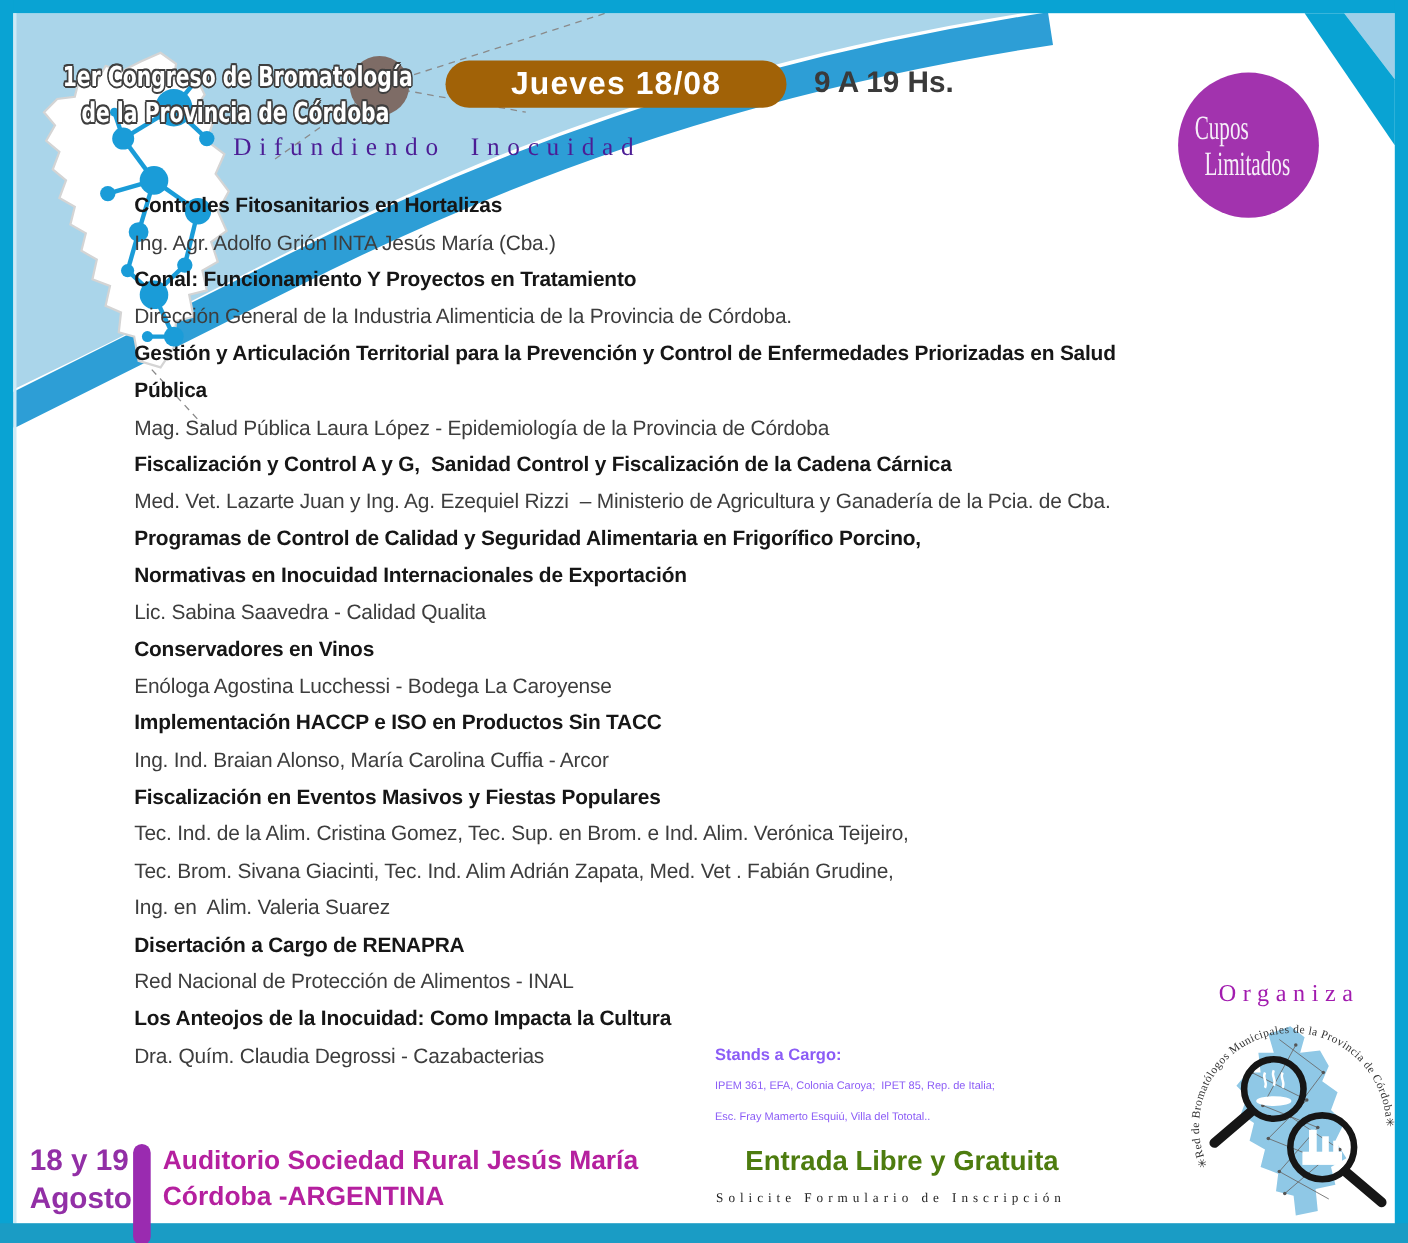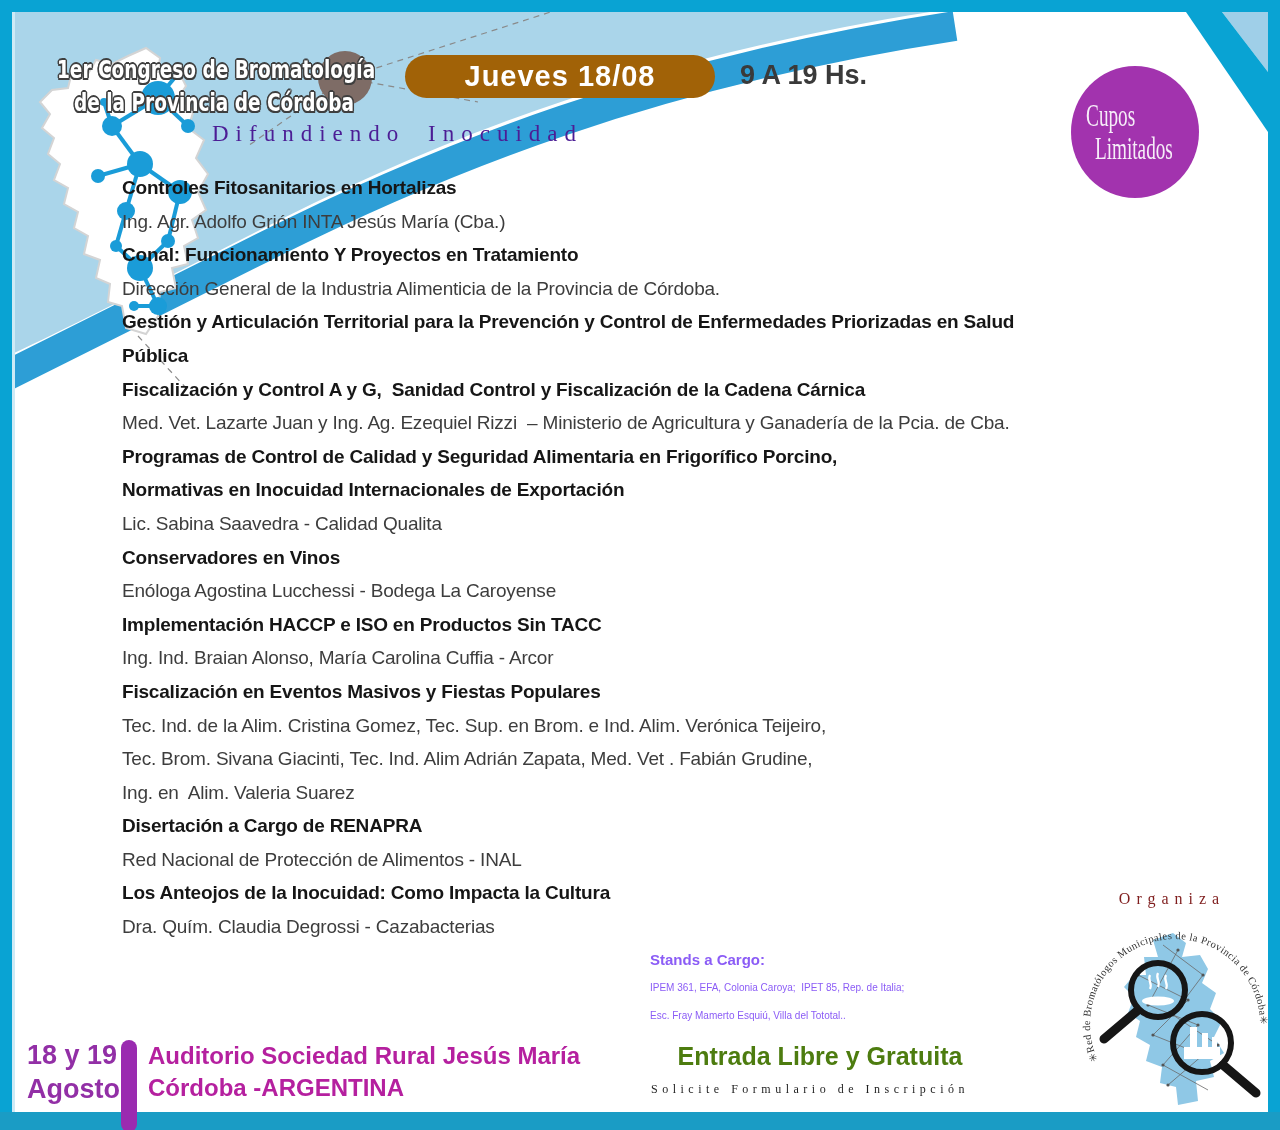--- a/index.html
+++ b/index.html
@@ -42,21 +42,21 @@
       font-size:27px;line-height:34px;white-space:nowrap;}
   .purple-bar{position:absolute;left:121px;top:1040px;width:16px;height:92px;border-radius:9px;background:#9a2bb0;z-index:46;}
   .venue-block{position:absolute;left:148px;top:1040px;z-index:46;color:#b5209f;font-weight:700;
       font-size:24px;line-height:32px;white-space:nowrap;}
   .entry-line{position:absolute;left:600px;top:1042px;width:440px;text-align:center;z-index:46;
       color:#4d7c0f;font-weight:700;font-size:25px;white-space:nowrap;}
   .form-line{position:absolute;left:540px;top:1082px;width:540px;text-align:center;z-index:46;
       font-family:"Liberation Serif",serif;font-size:12px;letter-spacing:4.5px;color:#1f1f1f;white-space:nowrap;}
   
   .organiza-heading{position:absolute;left:1082px;top:890px;width:180px;text-align:center;z-index:5;
-      font-family:"Liberation Serif",serif;font-size:16px;letter-spacing:6px;color:#7f1d1d;white-space:nowrap;}
+      font-family:"Liberation Serif",serif;font-size:22px;letter-spacing:6px;color:#a21caf;white-space:nowrap;}
   .org-seal{position:absolute;left:1078px;top:905px;z-index:5;}
 </style>
 </head>
 <body>
 
 <div class="poster">
 
   <svg class="deco" style="left:0;top:0" width="1000" height="430" viewBox="0 0 1000 430">
     <path d="M12,12 H930 C640,58 432,142 256,232 C162,280 72,326 12,354 Z" fill="#aad5ea"></path>
     <path d="M955,26 C655,72 440,158 262,248 C166,296 74,342 6,376" fill="none" stroke="#2d9ed6" stroke-width="30"></path>
@@ -123,20 +123,21 @@
     <span>Limitados</span>
   </div>
 
   <div class="schedule">
       <div class="sched-line bold">Controles Fitosanitarios en Hortalizas</div>
       <div class="sched-line reg">Ing. Agr. Adolfo Grión INTA Jesús María (Cba.)</div>
       <div class="sched-line bold">Conal: Funcionamiento Y Proyectos en Tratamiento</div>
       <div class="sched-line reg">Dirección General de la Industria Alimenticia de la Provincia de Córdoba.</div>
       <div class="sched-line bold">Gestión y Articulación Territorial para la Prevención y Control de Enfermedades Priorizadas en Salud</div>
       <div class="sched-line bold">Pública</div>
+      <div class="sched-line reg">Mag. Salud Pública Laura López - Epidemiología de la Provincia de Córdoba</div>
       <div class="sched-line bold">Fiscalización y Control A y G,  Sanidad Control y Fiscalización de la Cadena Cárnica</div>
       <div class="sched-line reg">Med. Vet. Lazarte Juan y Ing. Ag. Ezequiel Rizzi  – Ministerio de Agricultura y Ganadería de la Pcia. de Cba.</div>
       <div class="sched-line bold">Programas de Control de Calidad y Seguridad Alimentaria en Frigorífico Porcino,</div>
       <div class="sched-line bold">Normativas en Inocuidad Internacionales de Exportación</div>
       <div class="sched-line reg">Lic. Sabina Saavedra - Calidad Qualita</div>
       <div class="sched-line bold">Conservadores en Vinos</div>
       <div class="sched-line reg">Enóloga Agostina Lucchessi - Bodega La Caroyense</div>
       <div class="sched-line bold">Implementación HACCP e ISO en Productos Sin TACC</div>
       <div class="sched-line reg">Ing. Ind. Braian Alonso, María Carolina Cuffia - Arcor</div>
       <div class="sched-line bold">Fiscalización en Eventos Masivos y Fiestas Populares</div>

